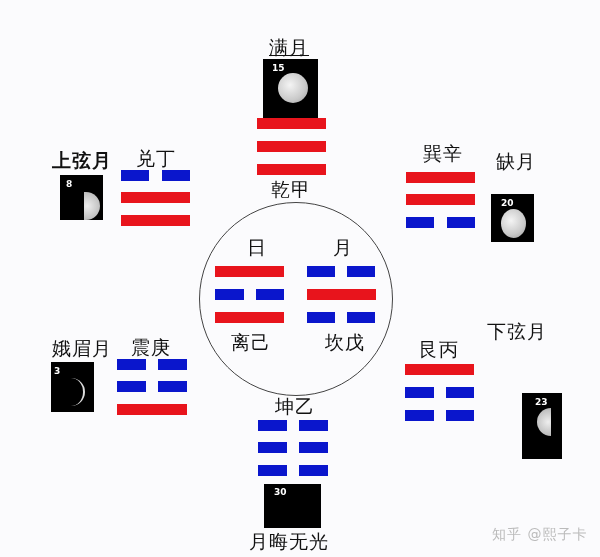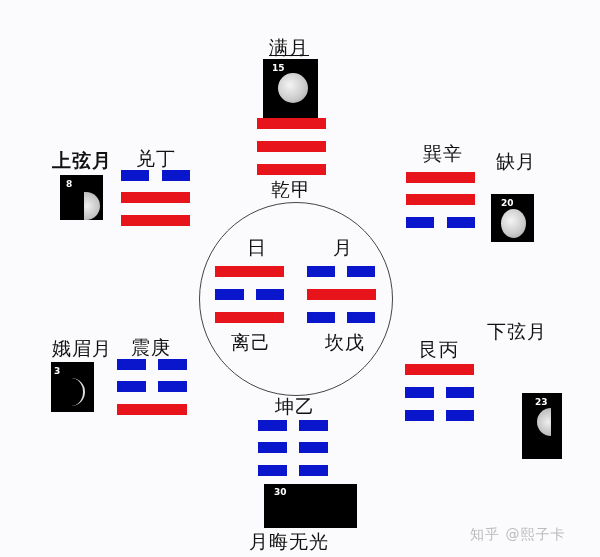--- a/index.html
+++ b/index.html
@@ -119,18 +119,18 @@
 
 <div class="abs label" style="left:275px;top:395px;">坤乙</div>
 <div>
   <div class="bar blue" style="left:258px;top:420px;width:29px;"></div>
   <div class="bar blue" style="left:299px;top:420px;width:29px;"></div>
   <div class="bar blue" style="left:258px;top:442px;width:29px;"></div>
   <div class="bar blue" style="left:299px;top:442px;width:29px;"></div>
   <div class="bar blue" style="left:258px;top:465px;width:29px;"></div>
   <div class="bar blue" style="left:299px;top:465px;width:29px;"></div>
 </div>
-<div class="moon" style="left:264px;top:484px;width:57px;height:44px;padding-left:36px;">
+<div class="moon" style="left:264px;top:484px;width:57px;height:44px;">
   <span class="num" style="left:10px;top:3px;">30</span>
 </div>
 <div class="abs label" style="left:249px;top:530px;">月晦无光</div>
 
-<div class="abs watermark" style="left:470px;top:526px;">知乎 @熙子卡</div>
+<div class="abs watermark" style="left:492px;top:526px;">知乎 @熙子卡</div>
 
 </body></html>

